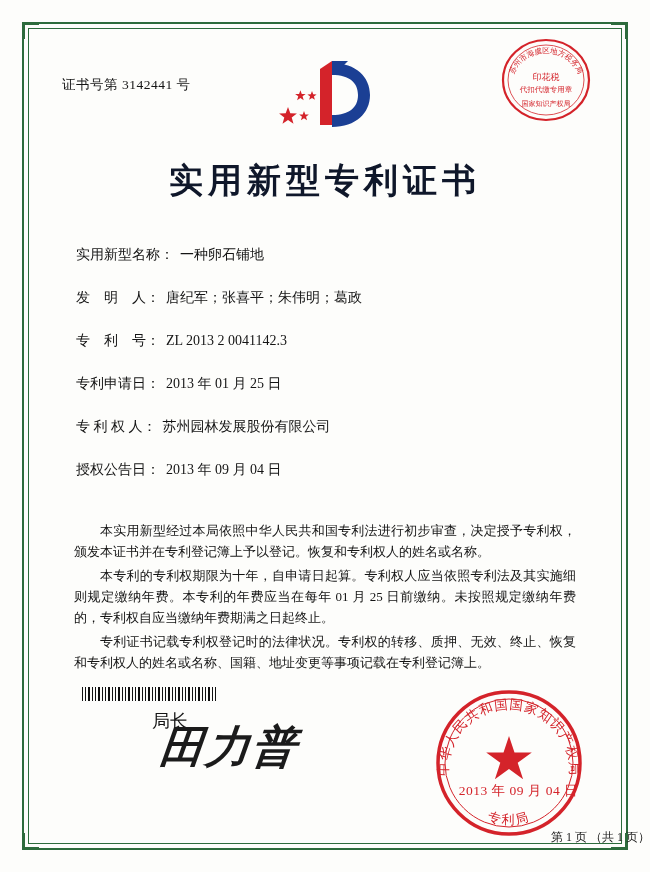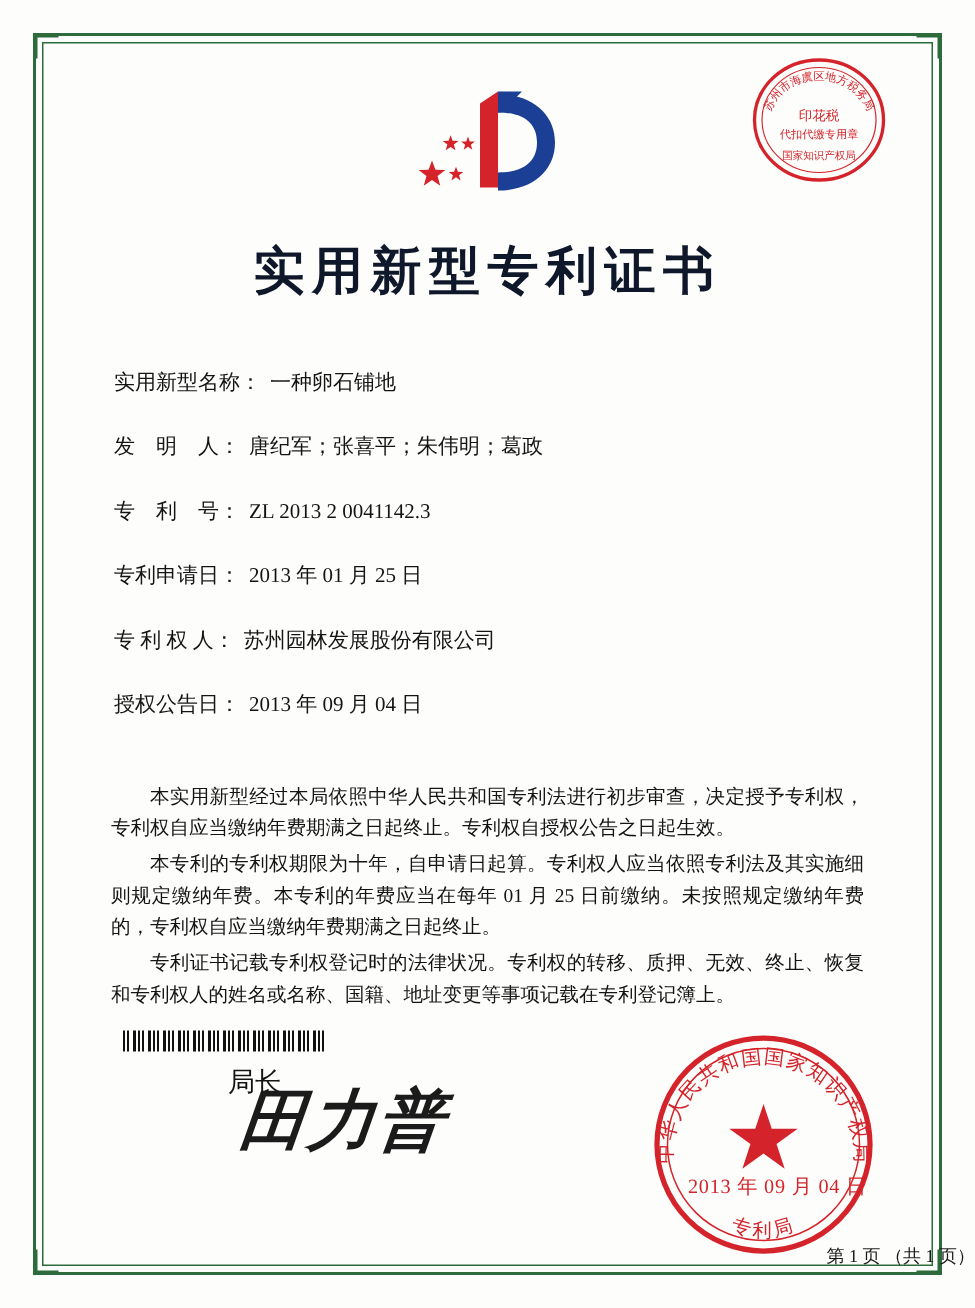--- a/index.html
+++ b/index.html
@@ -189,20 +189,21 @@
 
 <div class="page">
 
   <div class="border-outer"></div>
   <div class="border-inner"></div>
   <div class="corner tl"></div>
   <div class="corner tr"></div>
   <div class="corner bl"></div>
   <div class="corner br"></div>
 
+  <div class="cert-no">证书号第 3142441 号</div>
 
   <div class="emblem">
     <svg width="110" height="86" viewBox="0 0 110 86" xmlns="http://www.w3.org/2000/svg">
 
       <g fill="#d4232a">
         <polygon points="18,52 20.3,58.2 26.9,58.4 21.7,62.4 23.5,68.8 18,65 12.5,68.8 14.3,62.4 9.1,58.4 15.7,58.2"></polygon>
         <polygon points="30,38 31.7,42.6 36.6,42.7 32.7,45.7 34.1,50.5 30,47.7 25.9,50.5 27.3,45.7 23.4,42.7 28.3,42.6" transform="scale(0.8) translate(8,6)"></polygon>
         <polygon points="34,62 35.5,66 39.7,66.1 36.4,68.7 37.6,72.8 34,70.4 30.4,72.8 31.6,68.7 28.3,66.1 32.5,66" transform="scale(0.85) translate(6,4)"></polygon>
         <polygon points="46,30 47.2,33.3 50.6,33.4 47.9,35.5 48.9,38.8 46,36.9 43.1,38.8 44.1,35.5 41.4,33.4 44.8,33.3" transform="translate(-4,6)"></polygon>
       </g>
@@ -251,21 +252,21 @@
       <span class="field-label">专 利 权 人：</span>
       <span class="field-value">苏州园林发展股份有限公司</span>
     </div>
     <div class="field-row">
       <span class="field-label">授权公告日：</span>
       <span class="field-value">2013 年 09 月 04 日</span>
     </div>
   </div>
 
   <div class="body-text">
-    <p>本实用新型经过本局依照中华人民共和国专利法进行初步审查，决定授予专利权，专利权自应当缴纳年费期满之日起终止。专利权自授权公告之日起生效。</p>
+    <p>本实用新型经过本局依照中华人民共和国专利法进行初步审查，决定授予专利权，颁发本证书并在专利登记簿上予以登记。恢复和专利权人的姓名或名称。</p>
     <p>本专利的专利权期限为十年，自申请日起算。专利权人应当依照专利法及其实施细则规定缴纳年费。本专利的年费应当在每年 01 月 25 日前缴纳。未按照规定缴纳年费的，专利权自应当缴纳年费期满之日起终止。</p>
     <p>专利证书记载专利权登记时的法律状况。专利权的转移、质押、无效、终止、恢复和专利权人的姓名或名称、国籍、地址变更等事项记载在专利登记簿上。</p>
   </div>
 
   <div class="barcode"></div>
 
   <div class="director-label">局长</div>
   <div class="signature">田力普</div>
 
   <div class="seal-main">

